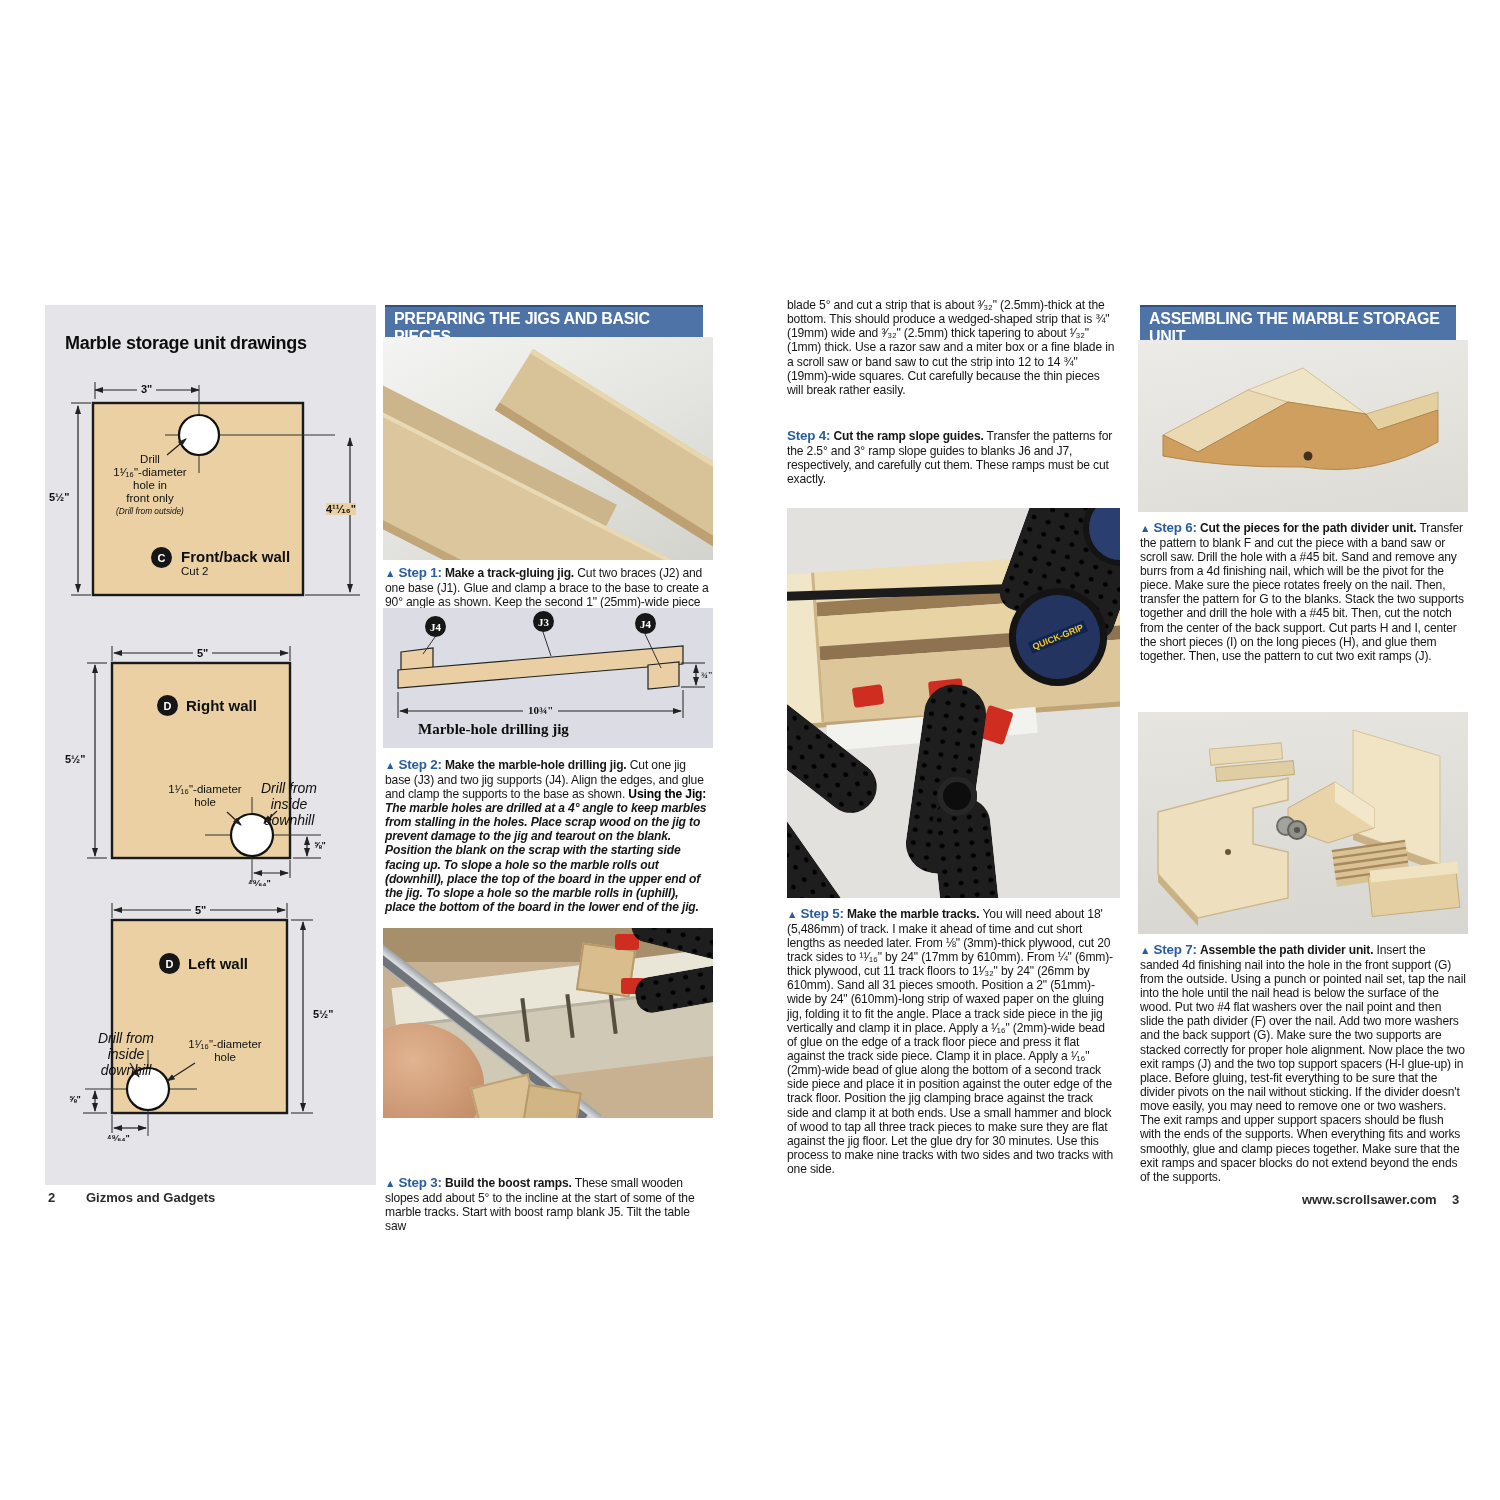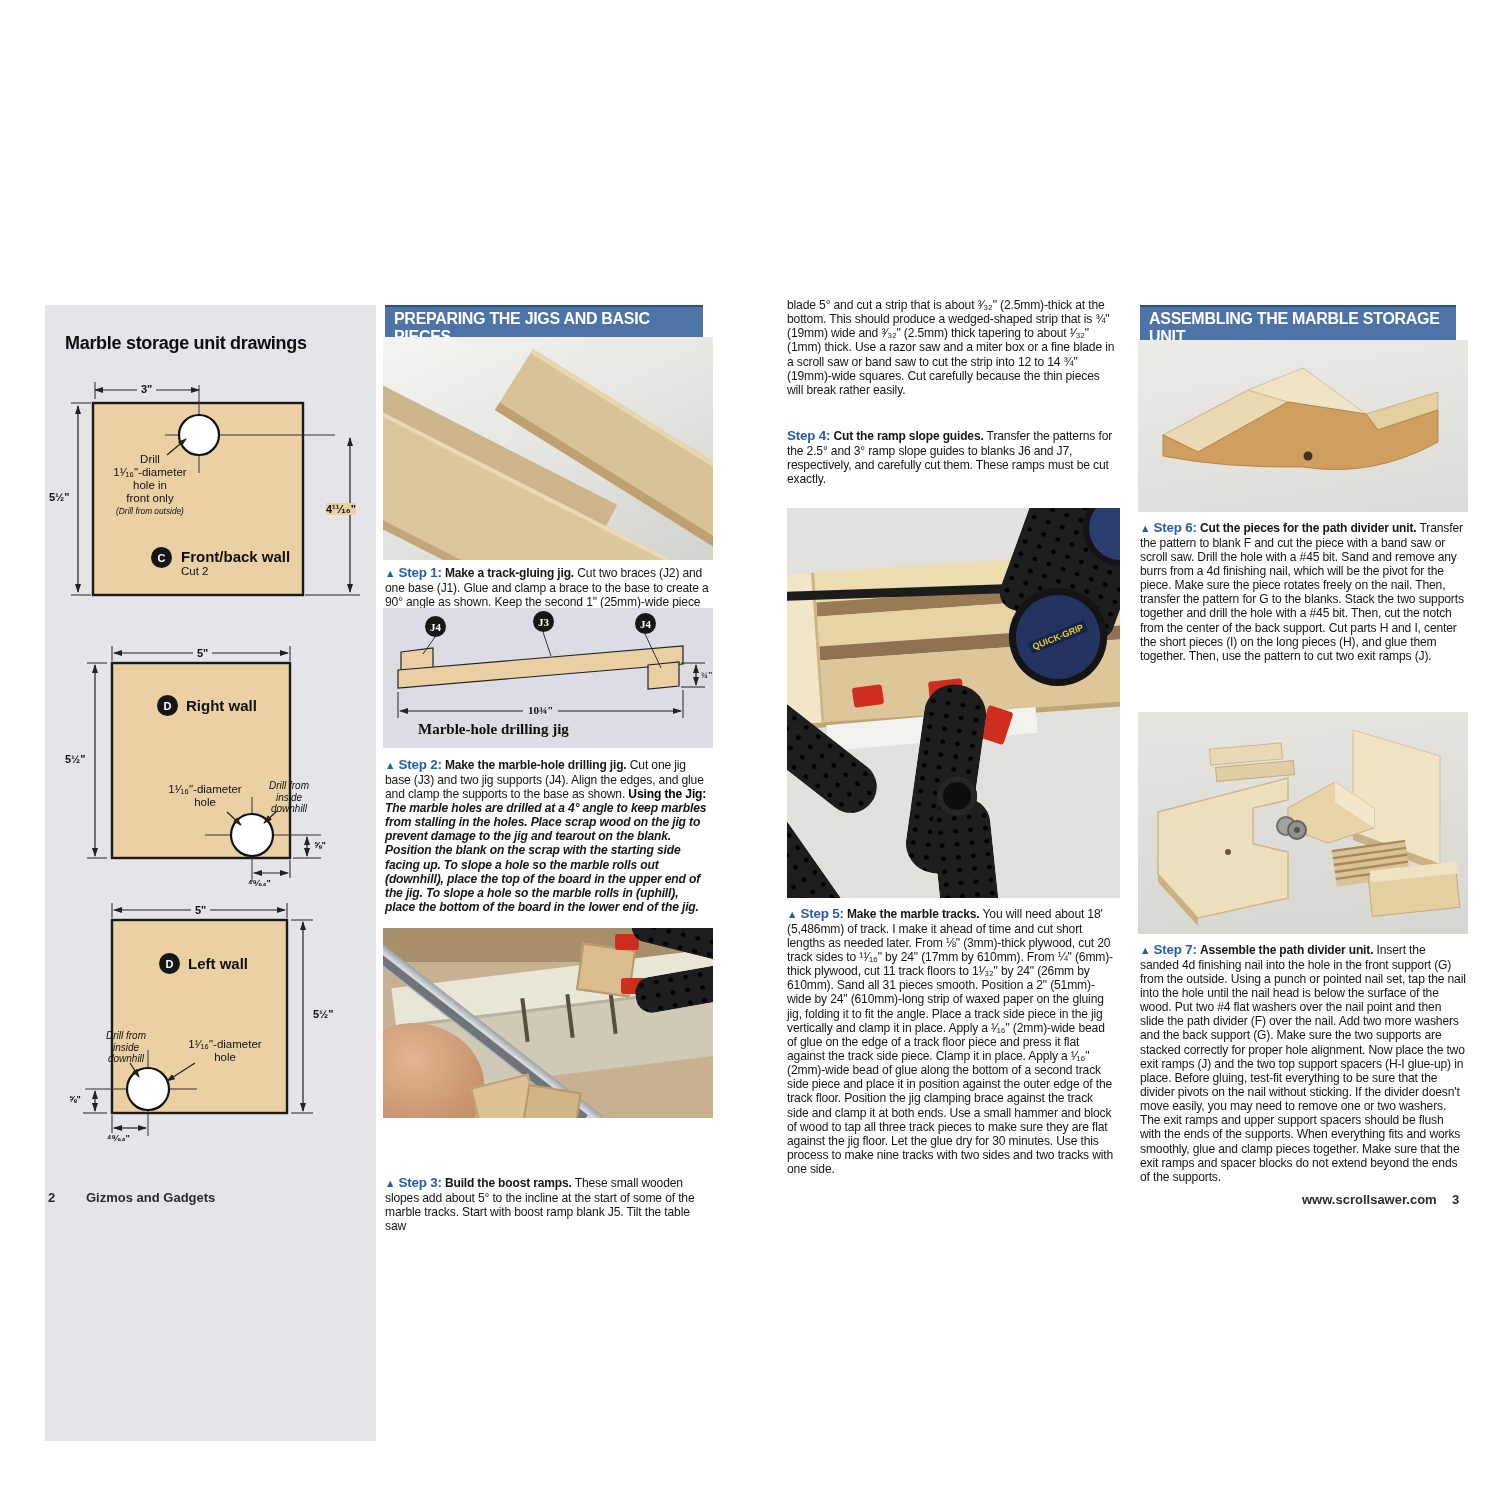--- a/index.html
+++ b/index.html
@@ -14,38 +14,38 @@
   .bitalic{font-style:italic;font-weight:bold;}
   .secbar{background:#4e73a7;border-top:2px solid #31507f;border-bottom:3px solid #31507f;
     color:#ffffff;font-weight:bold;font-size:16px;letter-spacing:-0.3px;padding:3px 9px 4px 9px;}
   .photo{position:absolute;overflow:hidden;}
   .panelbg{background:#e4e4e9;}
   .jigbg{background:#dcdde4;font-family:Liberation Serif, serif;}
   .dimlabel{font-size:11px;font-weight:bold;color:#101010;white-space:nowrap;}
   .dimsmall{font-size:9px;font-weight:bold;color:#101010;white-space:nowrap;}
   .note{font-size:11.5px;text-align:center;line-height:1.12;white-space:pre-line;color:#101010;}
   .notesub{font-size:8.3px;font-style:italic;text-align:center;color:#101010;white-space:nowrap;}
-  .drillnote{font-size:10px;font-style:italic;white-space:pre-line;text-align:center;line-height:1.15;color:#101010;}
+  .drillnote{font-size:14px;font-style:italic;white-space:pre-line;text-align:center;line-height:1.15;color:#101010;}
   .badge{width:24px;height:24px;border-radius:50%;background:#161616;color:#fff;font-weight:bold;
     font-size:13px;display:flex;align-items:center;justify-content:center;}
   .badge.sm{width:21px;height:21px;font-size:11px;}
   .wallname{font-weight:bold;font-size:15px;white-space:nowrap;color:#101010;}
   .cutlabel{font-size:11.5px;color:#101010;}
   .paneltitle{font-weight:bold;font-size:18px;letter-spacing:-0.3px;color:#0d0d0d;}
   .caption-b{font-weight:bold;font-size:15px;color:#0d0d0d;white-space:nowrap;}
   .footer{font-weight:bold;font-size:13px;color:#2b2b2b;white-space:nowrap;}
   .dots{background-color:#1e1e1e;background-image:radial-gradient(#000 2.2px,rgba(0,0,0,0) 2.8px);background-size:15px 13px;}
   .redpad{background:#cf2d20;border-radius:3px;}
 </style>
 </head>
 <body>
 
 <div class="sheet">
 
-  <div class="abs panelbg" style="left:45px;top:305px;width:331px;height:1136px;">
+  <div class="abs panelbg" style="left:45px;top:305px;width:331px;height:880px;">
     <div class="abs paneltitle" style="left:20px;top:28px;">Marble storage unit drawings</div>
 
     <div class="abs" style="left:0;top:70px;width:331px;height:250px;">
       <svg width="331" height="250" style="position:absolute;left:0;top:0;">
         <defs>
           <marker id="ad1" markerWidth="9" markerHeight="8" refX="8" refY="3" orient="auto-start-reverse" markerUnits="userSpaceOnUse">
             <path d="M0,0 L9,3 L0,6 z" fill="#222"></path>
           </marker>
         </defs>
         <rect x="48" y="28" width="210" height="192" fill="#ead0a2" stroke="#1a1a1a" stroke-width="2.4"></rect>

